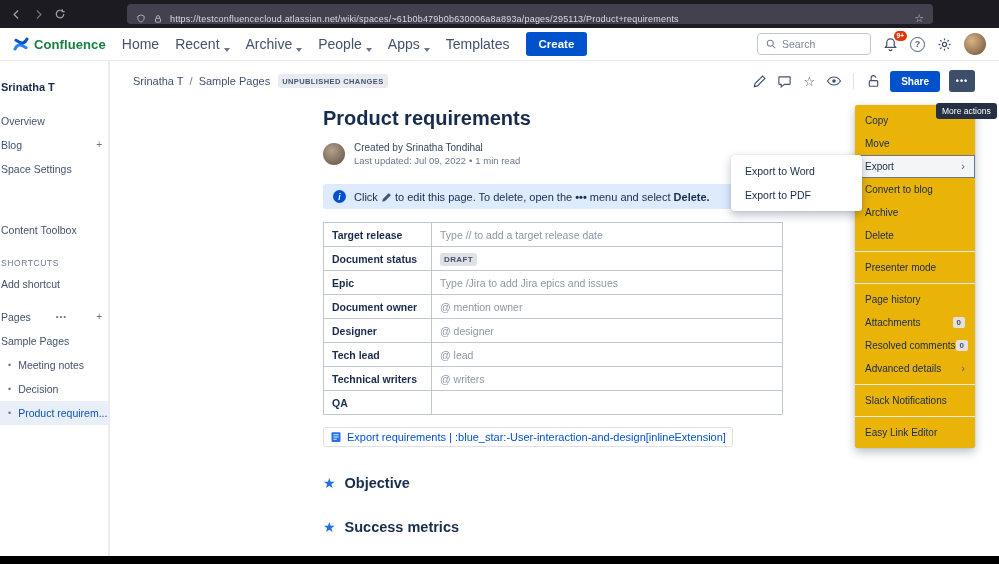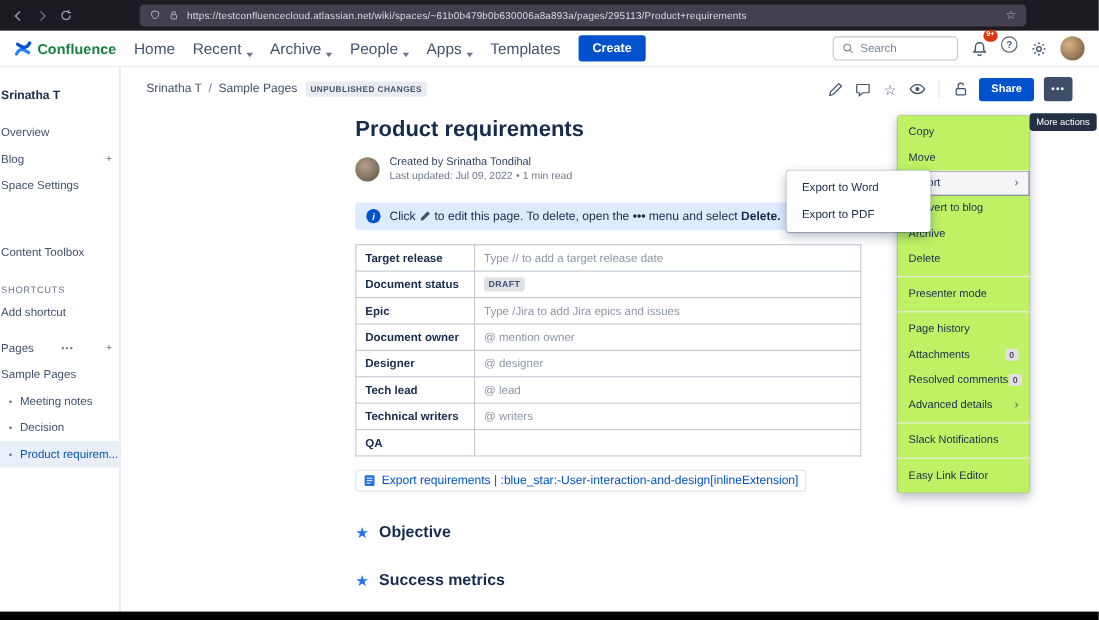--- a/index.html
+++ b/index.html
@@ -4,32 +4,32 @@
 <style>
   *{box-sizing:border-box;margin:0;padding:0}
   html,body{width:999px;height:564px}
   body{font-family:"Liberation Sans",sans-serif;background:#fff;overflow:hidden}
   button{font-family:inherit;cursor:pointer}
   .screen{position:relative;width:999px;height:564px;overflow:hidden;background:#fff}
 
   
   .browser-bar{height:28px;background:#1c1b22;display:flex;align-items:center;padding:0 10px;gap:9px}
   .bctl{display:flex;align-items:center;cursor:pointer}
-  .url-bar{margin-left:52px;width:806px;height:20px;background:#42414d;border-radius:4px;display:flex;align-items:center;padding:0 9px;gap:7px}
+  .url-bar{margin-left:52px;width:806px;height:20px;background:#42414d;border-radius:4px;display:flex;align-items:flex-end;padding:0 9px;gap:7px}
   .url-text{flex:1;font-size:9px;color:#dcdce4;white-space:nowrap;overflow:hidden;letter-spacing:.2px}
   .url-star{color:#b9b9c3;font-size:11px;line-height:1;cursor:pointer}
 
   
   .app-navbar{height:33px;display:flex;align-items:center;padding:0 13px;gap:16px;background:#fff;border-bottom:1px solid #e9ebee}
   .logo{display:flex;align-items:center;gap:5px;cursor:pointer}
   .logo-text{font-size:13px;color:#15803d;font-weight:bold;letter-spacing:.1px}
   .nav-item{display:flex;align-items:flex-end;gap:4px;font-size:14px;color:#42526e;cursor:pointer;white-space:nowrap}
   .caret{width:0;height:0;border-left:3.5px solid transparent;border-right:3.5px solid transparent;border-top:4px solid #6b778c;margin-top:1px}
   .create-btn{background:#0052cc;color:#fff;font-size:11.5px;font-weight:bold;border:none;border-radius:3px;padding:6px 13px}
-  .nav-right{margin-left:auto;display:flex;gap:12px}
+  .nav-right{margin-left:auto;display:flex;align-items:center;gap:12px}
   .search-box{display:flex;align-items:center;gap:5px;border:1px solid #c1c7d0;border-radius:4px;height:22px;width:114px;padding:0 7px;color:#7a869a;background:#fff}
   .search-box input{border:none;outline:none;width:80px;font-size:10.5px;color:#42526e;font-family:inherit;background:transparent}
   .search-box input::placeholder{color:#7a869a}
   .bell-wrap{position:relative;display:flex;align-items:center;cursor:pointer}
   .badge-9{position:absolute;top:-6px;right:-9px;background:#de350b;color:#fff;font-size:6.5px;font-weight:bold;padding:2px 3px;border-radius:6px;line-height:1}
   .help-circle{width:15px;height:15px;border-radius:50%;border:1.5px solid #505f79;color:#505f79;font-size:9px;font-weight:bold;display:flex;align-items:center;justify-content:center;cursor:pointer}
   .gear{display:flex;align-items:center;color:#42526e;cursor:pointer}
   .avatar{width:22px;height:22px;border-radius:50%;background:radial-gradient(circle at 35% 35%,#d9b489,#6b4f33);cursor:pointer}
 
   
@@ -78,28 +78,28 @@
   .draft{display:inline-block;background:#dfe1e6;color:#42526e;font-size:8px;font-weight:bold;padding:2px 4px;border-radius:3px;letter-spacing:.4px}
 
   .chip-row{margin-top:12px}
   .chip{display:inline-flex;align-items:center;gap:5px;border:1px solid #dfe1e6;border-radius:3px;padding:3px 6px;font-size:11px;color:#0052cc;cursor:pointer}
 
   .section{display:flex;align-items:center;gap:9px;margin-top:28px}
   .section-star{color:#2470e8;font-size:14px;line-height:1}
   .section-h{font-size:14.5px;font-weight:bold;color:#172b4d}
 
   
-  .menu{position:absolute;left:816px;top:105px;width:120px;background:#bef264;border-radius:3px;box-shadow:0 4px 10px rgba(9,30,66,.28),0 0 1px rgba(9,30,66,.31);padding:4px 0;z-index:20}
+  .menu{position:absolute;left:855px;top:105px;width:120px;background:#eab308;border-radius:3px;box-shadow:0 4px 10px rgba(9,30,66,.28),0 0 1px rgba(9,30,66,.31);padding:4px 0;z-index:20}
   .menu-item{height:23px;padding:0 10px;display:flex;align-items:center;font-size:10px;color:#172b4d;cursor:pointer;white-space:nowrap}
   .menu-item .spacer{flex:1}
   .menu-item.active{background:#f4f5f7;box-shadow:inset 0 0 0 1px #6b778c}
   .mi-badge{background:#e6dfdf;color:#42526e;font-size:8px;font-weight:bold;padding:1px 4px;border-radius:2px}
   .mi-chev{color:#505f79;font-size:11px;line-height:1}
   .menu-div{height:1px;background:#ebecf0;margin:4px 0}
-  .submenu{position:absolute;left:715px;top:155px;width:131px;background:#fff;border-radius:3px;box-shadow:0 4px 10px rgba(9,30,66,.28),0 0 1px rgba(9,30,66,.31);padding:4px 0;z-index:22}
+  .submenu{position:absolute;left:731px;top:155px;width:131px;background:#fff;border-radius:3px;box-shadow:0 4px 10px rgba(9,30,66,.28),0 0 1px rgba(9,30,66,.31);padding:4px 0;z-index:22}
   .submenu .menu-item{height:24px;padding:0 14px;font-size:10.5px}
   .tooltip{position:absolute;left:936px;top:103px;background:#253043;color:#fff;font-size:8.5px;padding:3px 6px;border-radius:3px;z-index:30;white-space:nowrap}
 
   .bottom-bar{position:absolute;left:0;bottom:0;width:999px;height:8px;background:#000;z-index:5}
 </style>
 </head>
 <body>
 
 <div class="screen">
 

